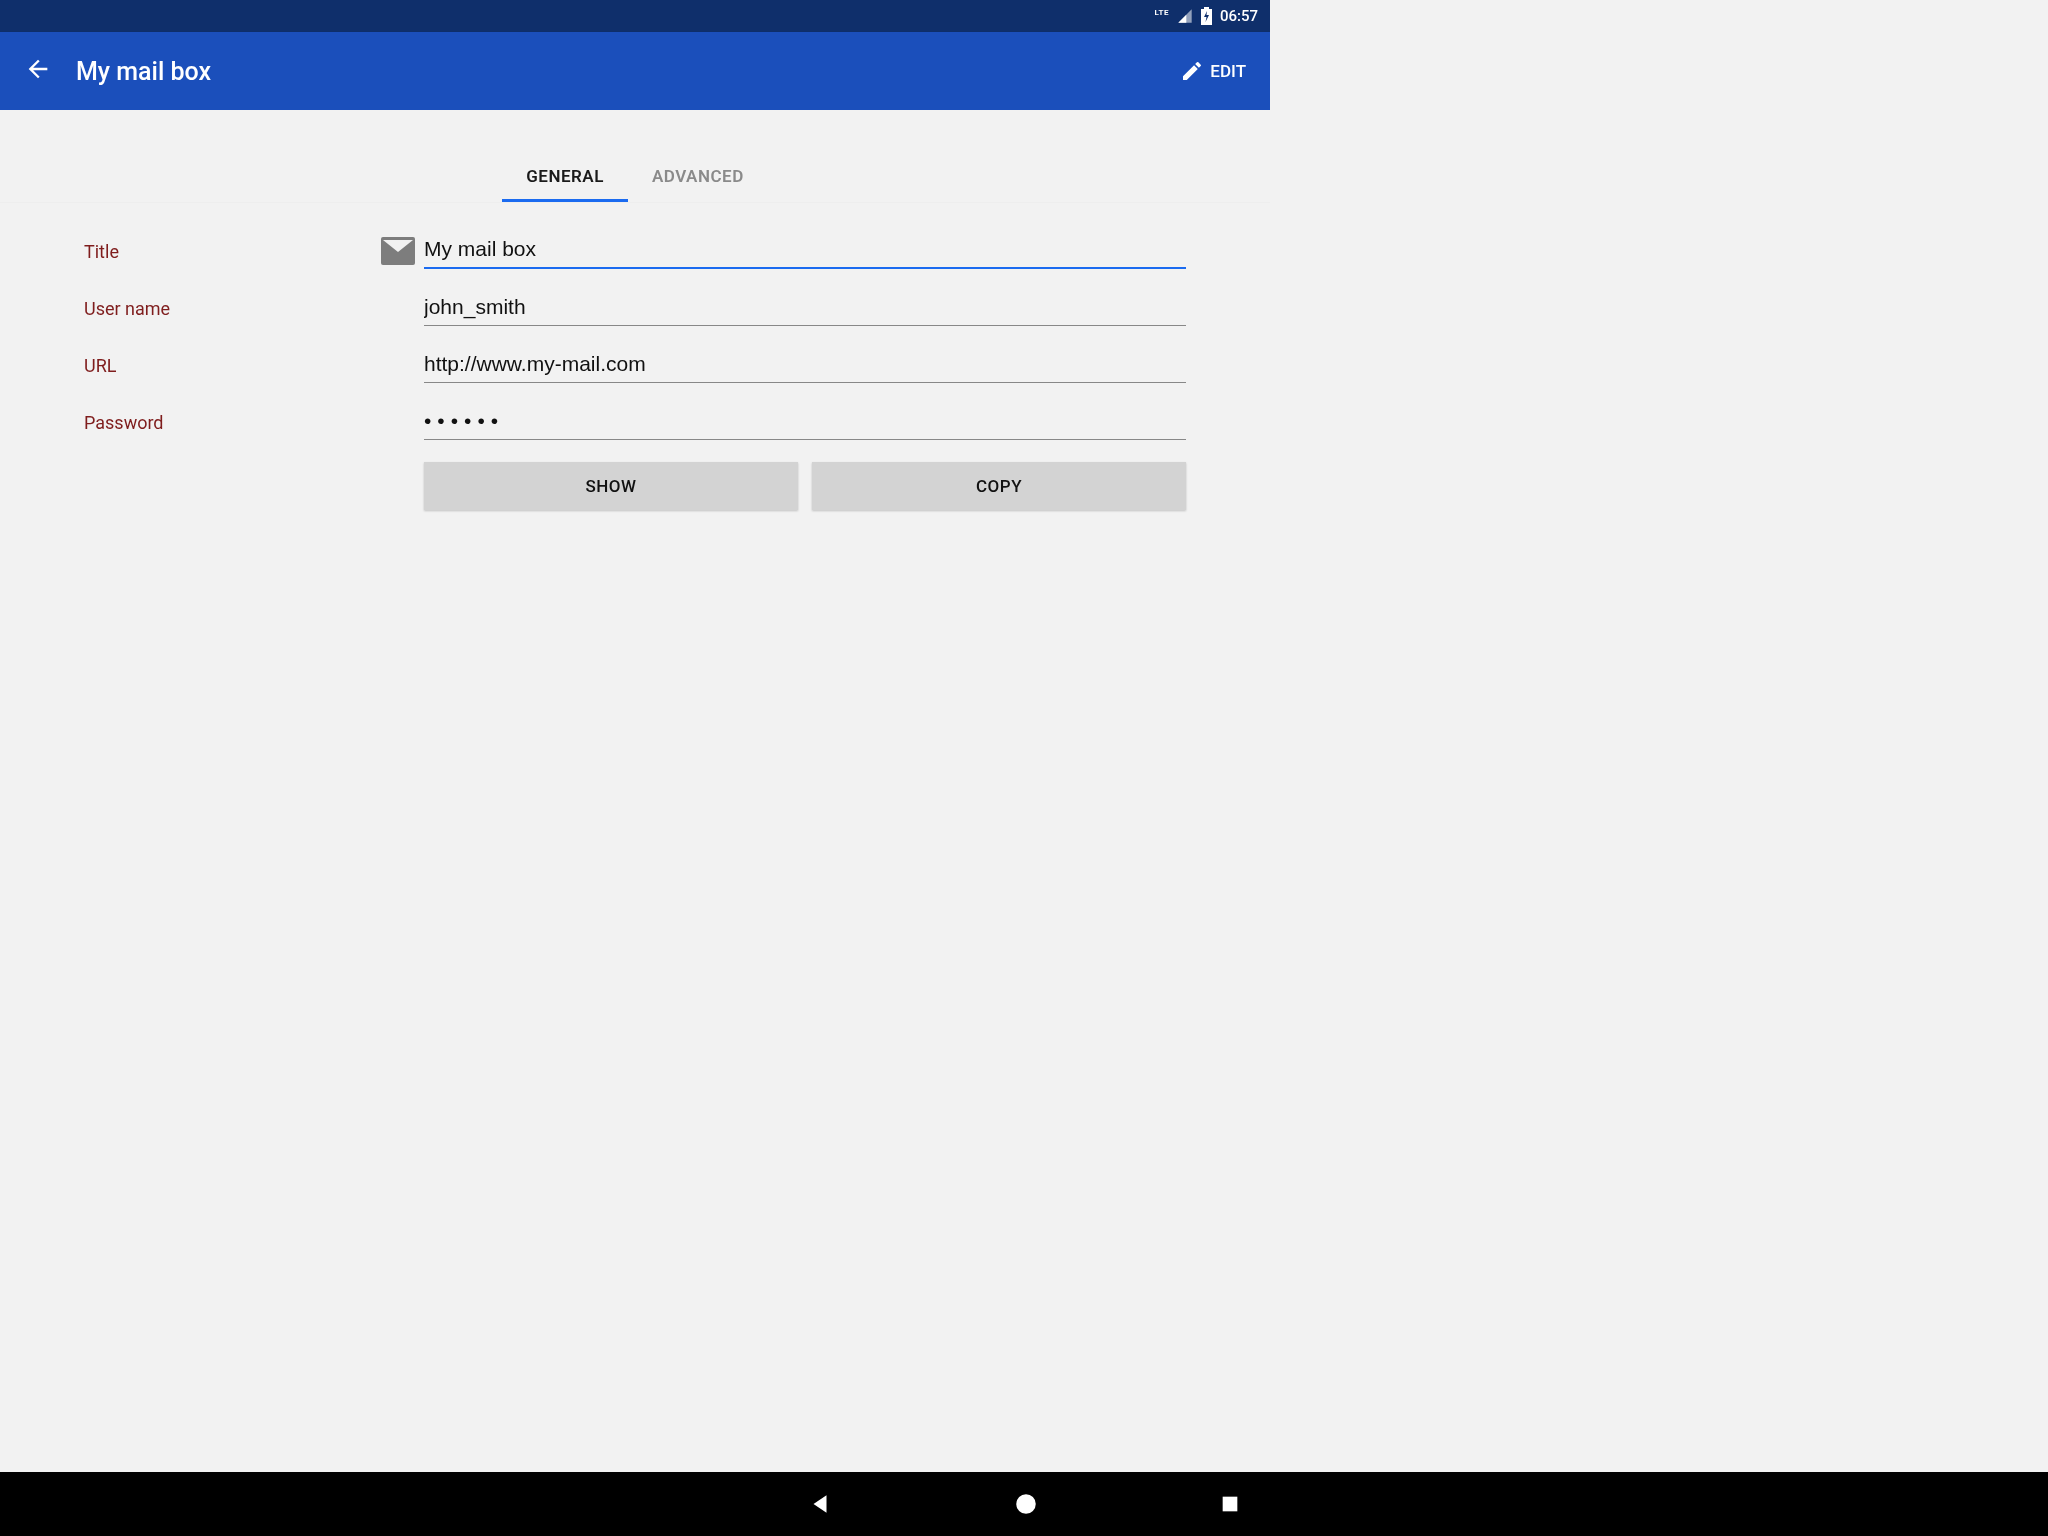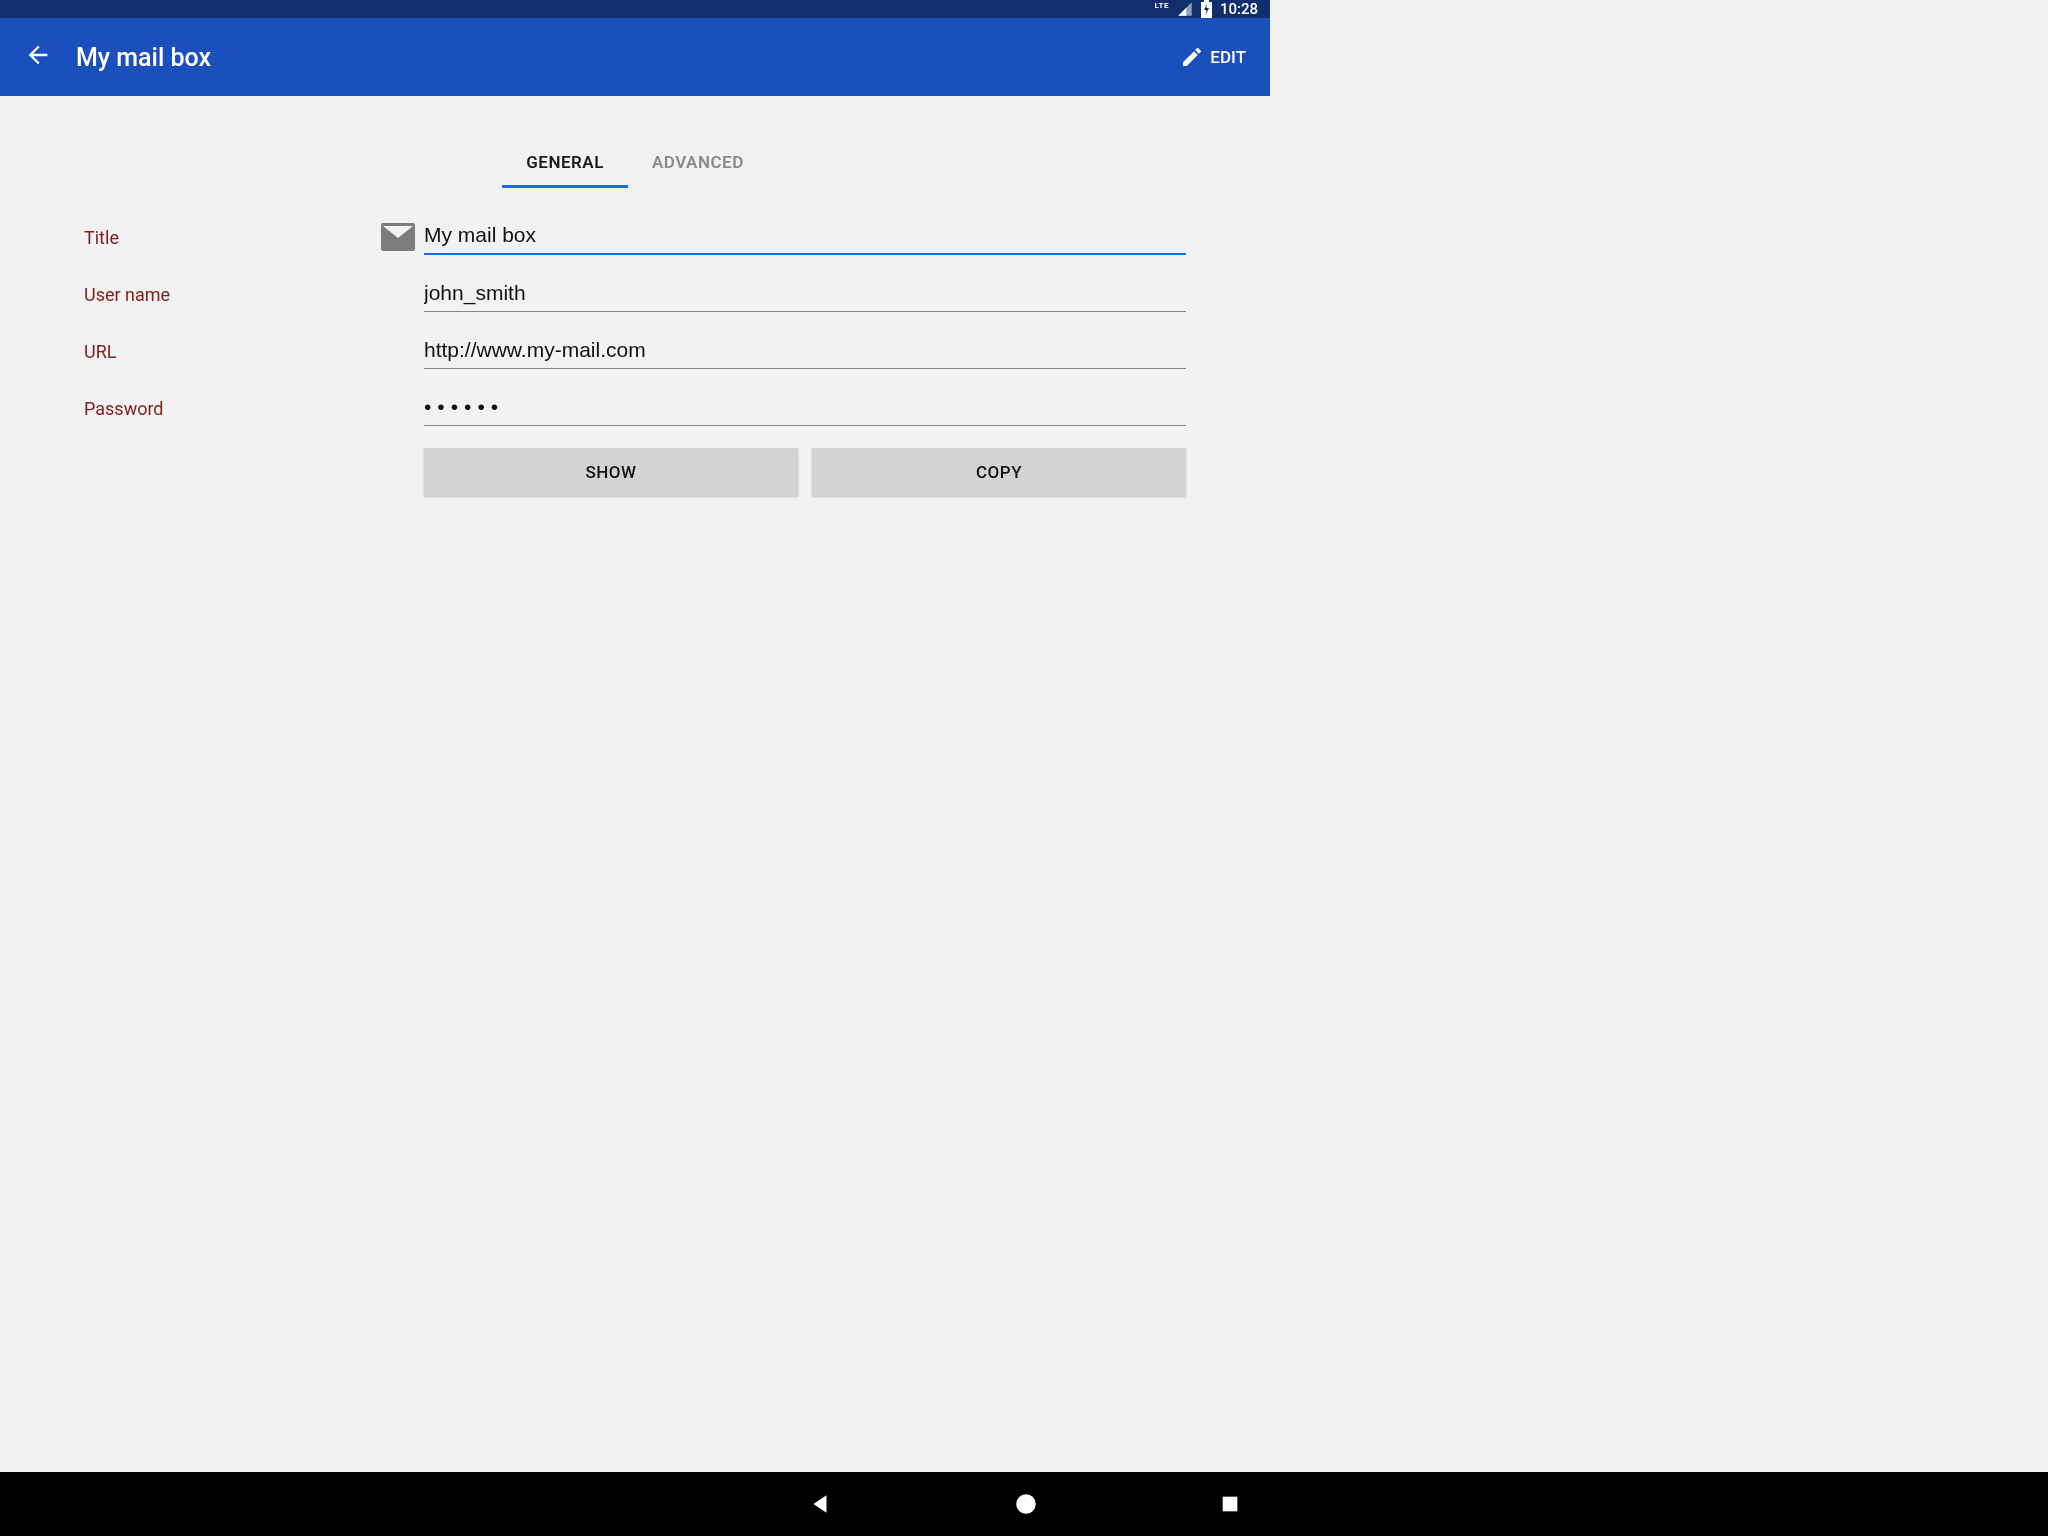--- a/index.html
+++ b/index.html
@@ -4,21 +4,21 @@
 <style>
   * { box-sizing: border-box; margin: 0; padding: 0; }
   html, body {
     width: 1270px;
     height: 952px;
     font-family: Roboto, "Helvetica Neue", Arial, sans-serif;
     background: #f2f2f2;
     overflow: hidden;
   }
   .statusbar {
-    height: 18px;
+    height: 32px;
     background: #0f2f6b;
     color: #fff;
     display: flex;
     align-items: center;
     justify-content: flex-end;
     padding: 0 12px;
     font-size: 15px;
     gap: 8px;
   }
   .statusbar .lte {
@@ -161,21 +161,21 @@
   <span class="lte">LTE</span>
   <svg width="16" height="16" viewBox="0 0 24 24" fill="#fff">
       <path d="M2 22 L22 2 L22 22 Z" fill-opacity="0.55"></path>
       <path d="M2 22 L14 10 L14 22 Z"></path>
     </svg>
   <svg width="11" height="18" viewBox="0 0 11 18">
       <rect x="0" y="2" width="11" height="16" fill="#fff"></rect>
       <rect x="3" y="0" width="5" height="2" fill="#fff"></rect>
       <path d="M6 4 L3 10 L5.5 10 L4.5 15 L8 8 L5.5 8 Z" fill="#0f2f6b"></path>
     </svg>
-  <span class="time">10:28</span>
+  <span class="time">06:57</span>
 </div>
 
 <div class="appbar">
   <span class="back">
     <svg width="28" height="28" viewBox="0 0 24 24" fill="#fff">
         <path d="M20 11H7.83l5.59-5.59L12 4l-8 8 8 8 1.41-1.41L7.83 13H20z"></path>
       </svg>
   </span>
   <div class="title">My mail box</div>
   <div class="edit">

